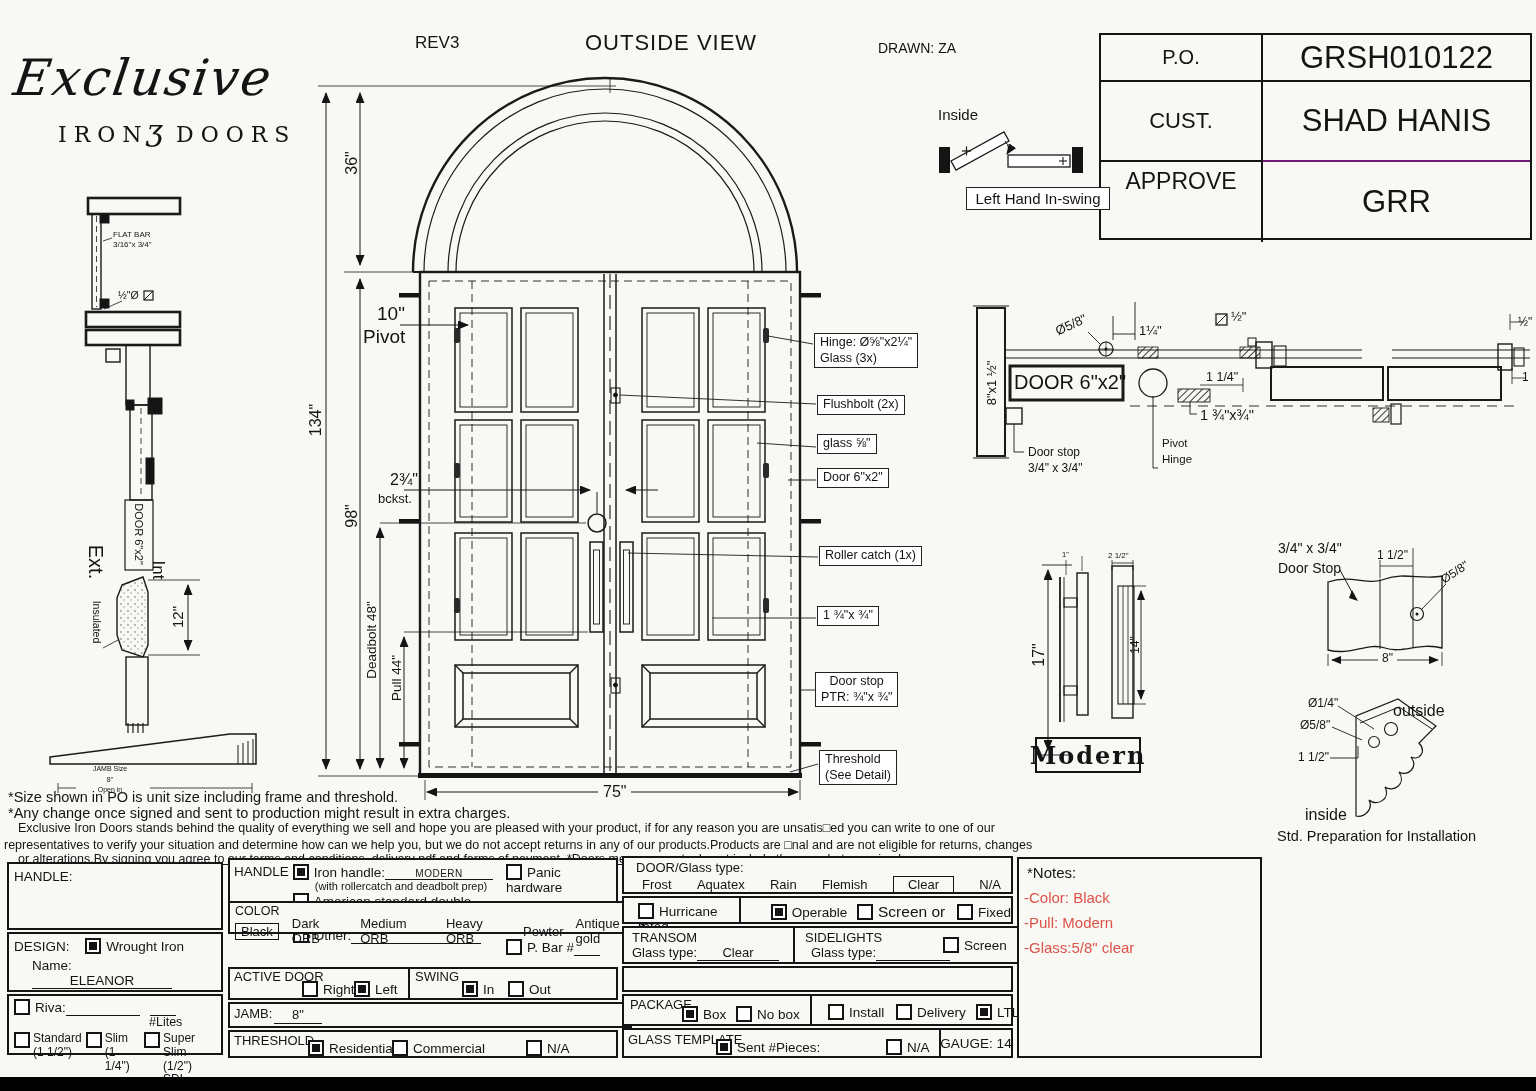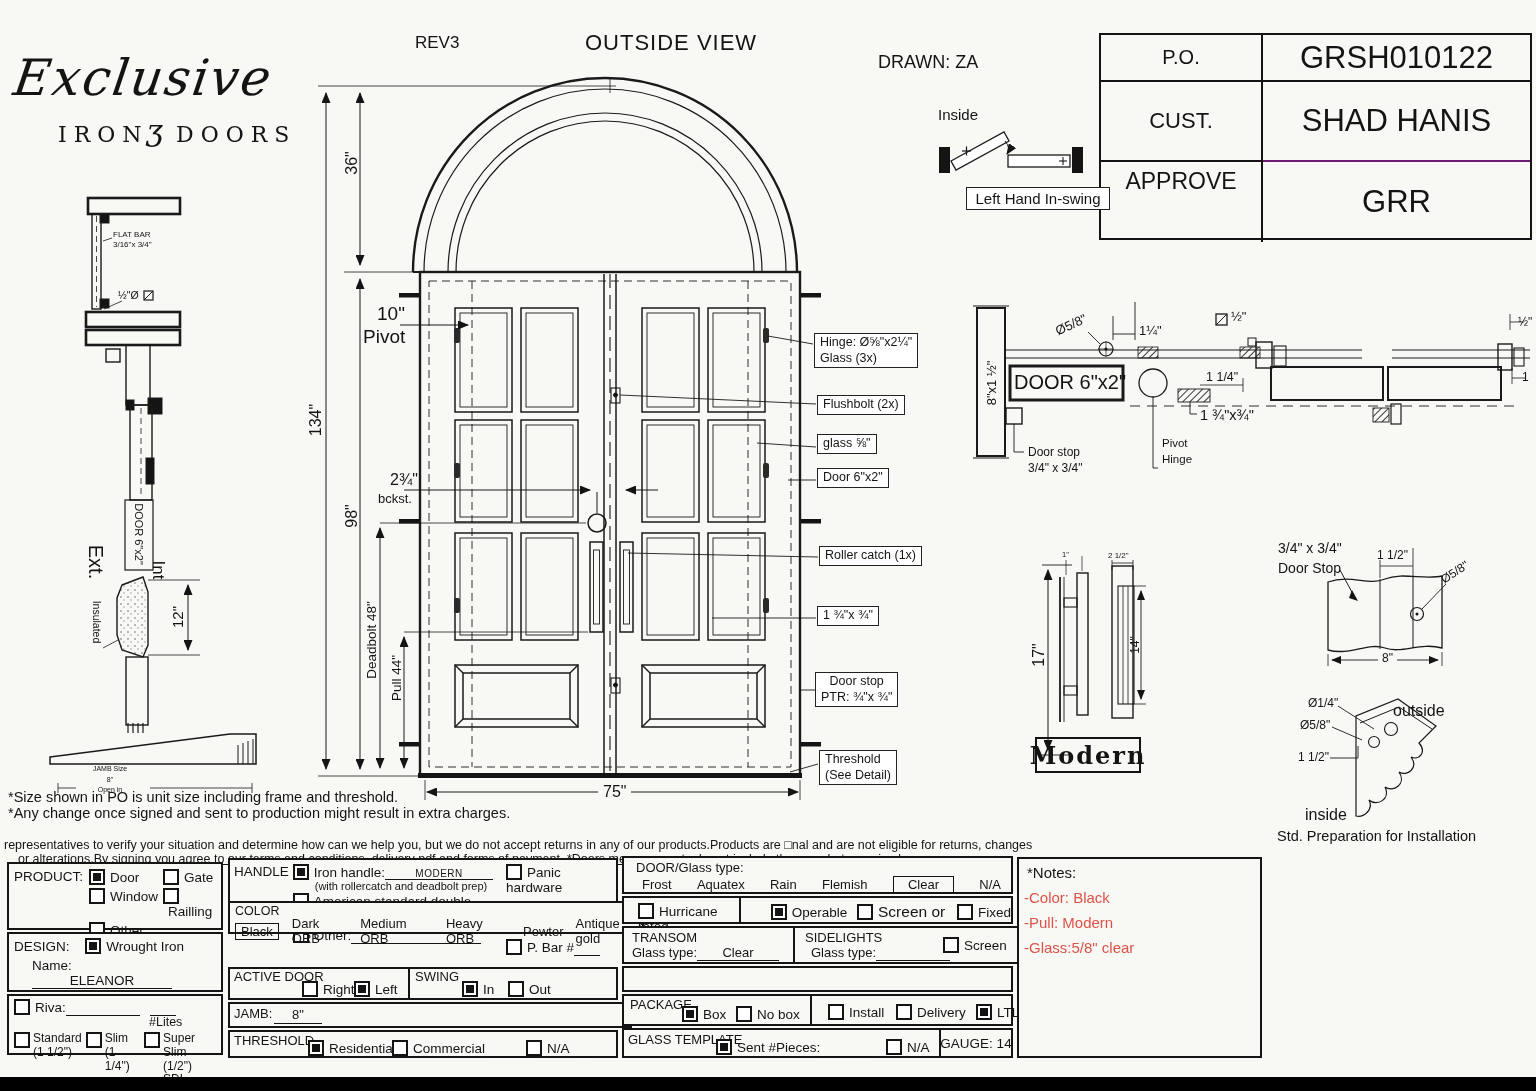--- a/index.html
+++ b/index.html
@@ -318,21 +318,21 @@
     </g>
   </svg>
 
   <div class="lb" style="left:14px;top:50px;font-family:'DejaVu Serif',serif;font-style:italic;font-size:50px;letter-spacing:2px;transform:skewX(-8deg)">Exclusive</div>
   <div class="lb" style="left:58px;top:122px;font-family:'DejaVu Serif',serif;font-size:22px;letter-spacing:7px">IRON</div>
   <div class="lb" style="left:146px;top:114px;font-family:'DejaVu Serif',serif;font-style:italic;font-size:30px">ʒ</div>
   <div class="lb" style="left:176px;top:122px;font-family:'DejaVu Serif',serif;font-size:22px;letter-spacing:7px">DOORS</div>
 
   <div class="lb" style="left:415px;top:33px;font-size:17px">REV3</div>
   <div class="lb" style="left:585px;top:30px;font-size:22px;letter-spacing:1px">OUTSIDE VIEW</div>
-  <div class="lb" style="left:878px;top:52px;font-size:18px">DRAWN: ZA</div>
+  <div class="lb" style="left:878px;top:40px;font-size:14px">DRAWN: ZA</div>
 
   <div style="position:absolute;left:1099px;top:33px;width:433px;height:207px;border:2px solid #141414;box-sizing:border-box;display:grid;grid-template-columns:162px 1fr;grid-template-rows:47px 80px 80px">
     <div style="border-right:2px solid #141414;border-bottom:2px solid #141414;display:flex;align-items:center;justify-content:center;font-size:20px">P.O.</div>
     <div style="border-bottom:2px solid #141414;display:flex;align-items:center;justify-content:center;font-size:31px">GRSH010122</div>
     <div style="border-right:2px solid #141414;border-bottom:2px solid #141414;display:flex;align-items:center;justify-content:center;font-size:22px">CUST.</div>
     <div style="border-bottom:2px solid #701a75;display:flex;align-items:center;justify-content:center;font-size:31px">SHAD HANIS</div>
     <div style="border-right:2px solid #141414;display:flex;justify-content:center;padding-top:6px;font-size:23px">APPROVE</div>
     <div style="display:flex;align-items:center;justify-content:center;font-size:31px">GRR</div>
   </div>
 
@@ -413,33 +413,27 @@
 
   <div class="lb" style="left:1308px;top:697px;font-size:12px">Ø1/4"</div>
   <div class="lb" style="left:1393px;top:702px;font-size:16px">outside</div>
   <div class="lb" style="left:1300px;top:719px;font-size:12px">Ø5/8"</div>
   <div class="lb" style="left:1298px;top:751px;font-size:12px">1 1/2"</div>
   <div class="lb" style="left:1305px;top:806px;font-size:16px">inside</div>
   <div class="lb" style="left:1277px;top:828px;font-size:14.5px">Std. Preparation for Installation</div>
 
   <div class="lb" style="left:8px;top:789px;font-size:14.5px">*Size shown in PO is unit size including frame and threshold.</div>
   <div class="lb" style="left:8px;top:805px;font-size:14.5px">*Any change once signed and sent to production might result in extra charges.</div>
+  <div class="lb" style="left:18px;top:821px;font-size:12.5px">Exclusive Iron Doors stands behind the quality of everything we sell and hope you are pleased with your product, if for any reason you are unsatis□ed you can write to one of our</div>
   <div class="lb" style="left:4px;top:838px;font-size:12.5px">representatives to verify your situation and determine how can we help you, but we do not accept returns in any of our products.Products are □nal and are not eligible for returns, changes</div>
   <div class="lb" style="left:18px;top:852px;font-size:12.5px;text-decoration:underline">or alterations.By signing you agree to our terms and conditions, delivery pdf and forms of payment. *Doors measurements do not include the gaps between jambs</div>
 
   <div class="fbox" style="left:7px;top:862px;width:216px;height:68px">
     <div style="display:flex;padding:5px 0 0 5px">
-      <span class="flabel">PRODUCT:</span>
-      <div style="margin-left:6px;display:grid;grid-template-columns:74px auto;row-gap:3px">
-        <span><span class="cb on"></span><span class="opt">Door</span></span>
-        <span><span class="cb"></span><span class="opt">Gate</span></span>
-        <span><span class="cb"></span><span class="opt">Window</span></span>
-        <span><span class="cb"></span><span class="opt">Railling</span></span>
-        <span style="grid-column:1 / span 2"><span class="cb"></span><span class="opt">Other</span><span class="ul" style="width:62px">&nbsp;</span></span>
-      </div>
+      <span class="flabel">HANDLE:</span>
     </div>
   </div>
 
   <div class="fbox" style="left:7px;top:932px;width:216px;height:60px">
     <div style="padding:4px 6px 0 5px">
       <span class="flabel">DESIGN:</span>
       <span style="margin-left:12px"><span class="cb on"></span><span class="opt">Wrought Iron</span></span>
       <div style="margin:4px 0 0 18px">
         <span>Name:</span>
         <span class="ul" style="width:140px">ELEANOR</span>

